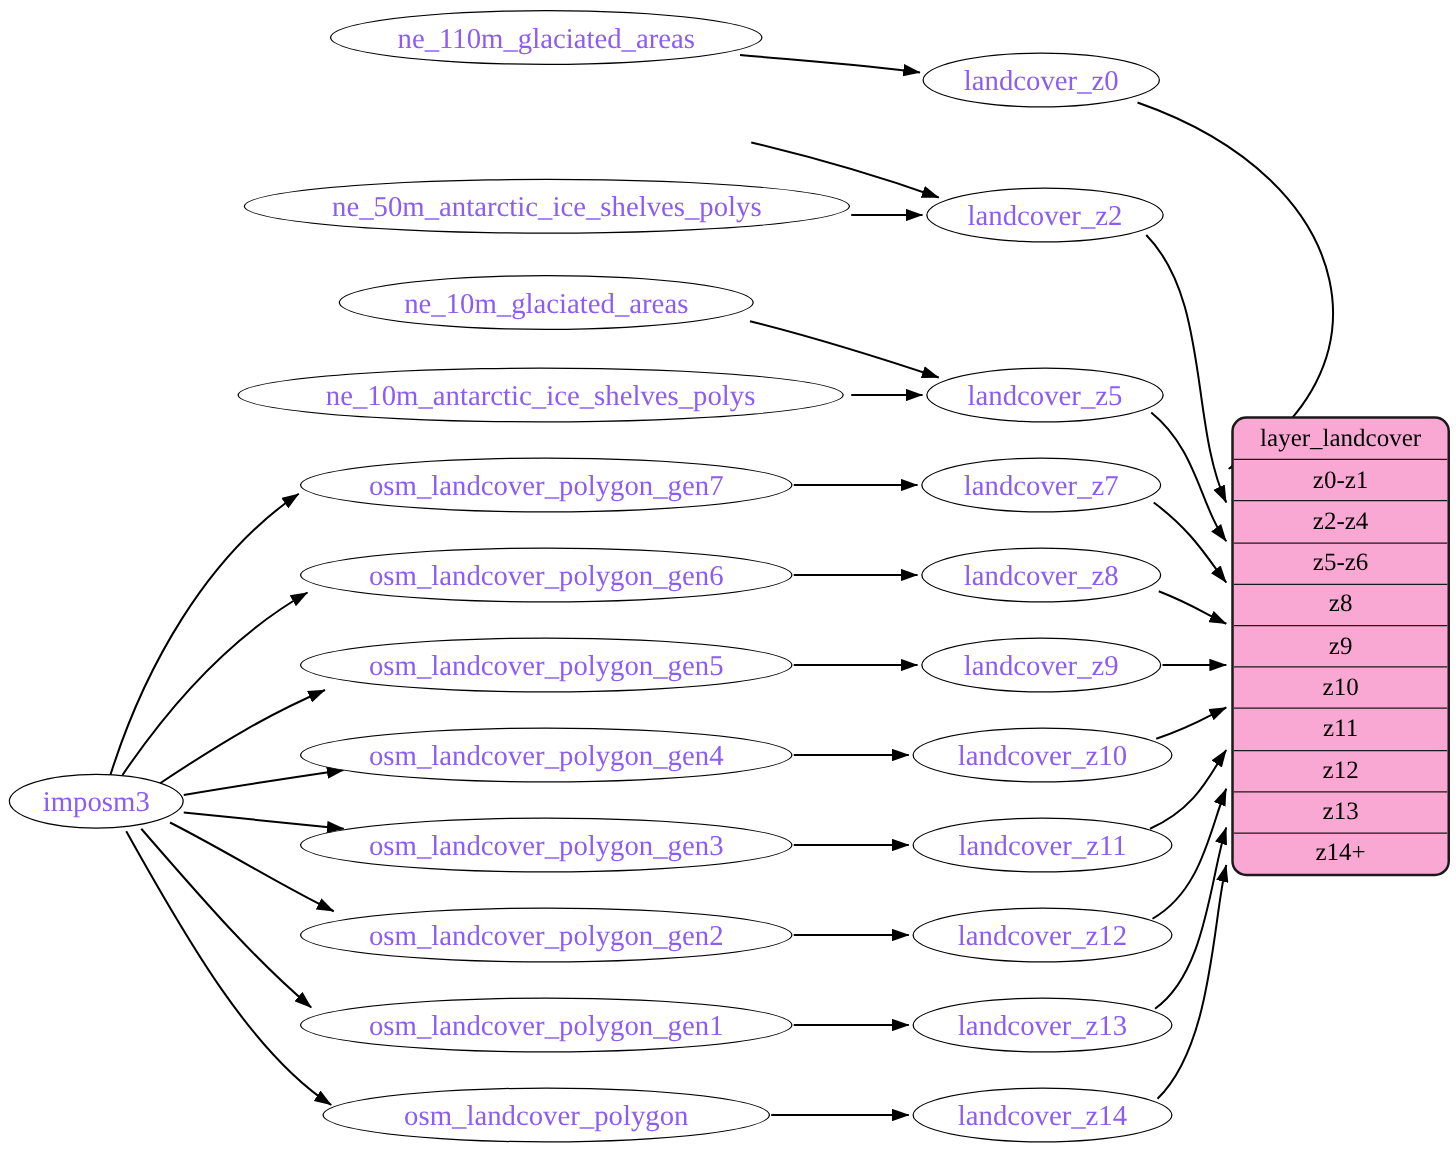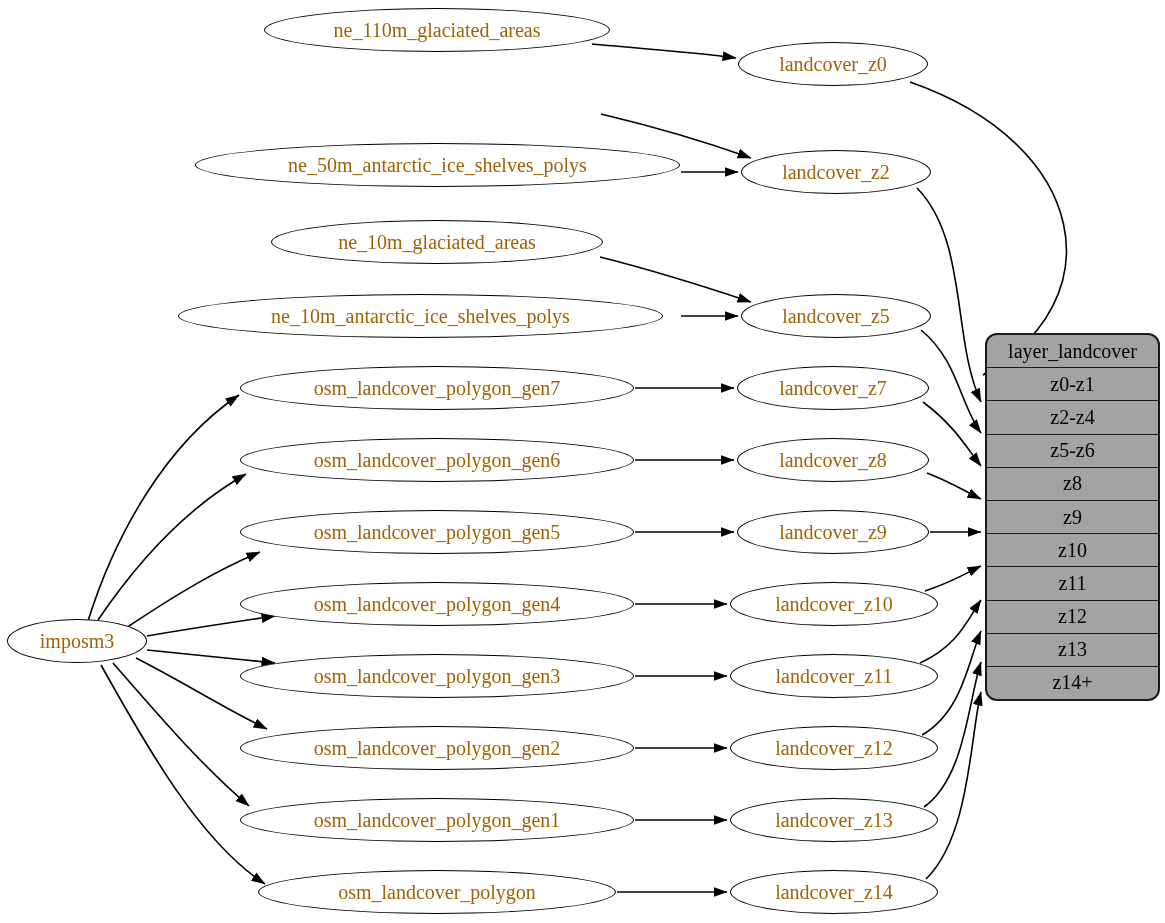--- a/index.html
+++ b/index.html
@@ -4,23 +4,23 @@
 <style>
   html,body { margin:0; padding:0; background:#ffffff; }
   #canvas {
     position:relative; width:1165px; height:923px; background:#ffffff;
     font-family:"Liberation Serif", serif; overflow:hidden;
   }
   #edges { position:absolute; left:0; top:0; }
   .node {
     position:absolute; box-sizing:border-box;
     border:1.6px solid #000000; border-radius:50%;
-    background:#ffffff; color:#a16207;
+    background:#ffffff; color:#8b5cf6;
     display:flex; align-items:center; justify-content:center;
-    font-size:20px; white-space:nowrap; line-height:1;
+    font-size:23px; white-space:nowrap; line-height:1;
   }
   .tbl {
     position:absolute; left:985px; top:333px; width:175px; height:368px;
     box-sizing:border-box; border:2px solid #1a1a1a; border-radius:12px;
     display:flex; flex-direction:column; overflow:hidden;
     font-size:20px; color:#000000; text-align:center;
   }
   .trow {
     flex:1; display:flex; align-items:center; justify-content:center;
     border-top:1.6px solid #1a1a1a; white-space:nowrap;
@@ -70,42 +70,42 @@
     <path class="edge" marker-end="url(#arw)" d="M920,663 C958,646 968,619 981,600"></path>
     <path class="edge" marker-end="url(#arw)" d="M922,735 C962,712 968,662 981,631"></path>
     <path class="edge" marker-end="url(#arw)" d="M924,807 C965,778 968,702 981,662"></path>
     <path class="edge" marker-end="url(#arw)" d="M926,879 C970,836 970,737 981,692"></path>
   </svg>
 
   <div class="node" style="left:7px; top:619px; width:140px; height:44px;">imposm3</div>
   <div class="node" style="left:264px; top:8px; width:346px; height:44px;">ne_110m_glaciated_areas</div>
   <div class="node" style="left:195px; top:143px; width:485px; height:44px;">ne_50m_antarctic_ice_shelves_polys</div>
   <div class="node" style="left:271px; top:220px; width:332px; height:44px;">ne_10m_glaciated_areas</div>
-  <div class="node" style="left:178px; top:294px; width:485px; height:44px;">ne_10m_antarctic_ice_shelves_polys</div>
+  <div class="node" style="left:190px; top:294px; width:485px; height:44px;">ne_10m_antarctic_ice_shelves_polys</div>
   <div class="node" style="left:240px; top:366px; width:394px; height:44px;">osm_landcover_polygon_gen7</div>
   <div class="node" style="left:240px; top:438px; width:394px; height:44px;">osm_landcover_polygon_gen6</div>
   <div class="node" style="left:240px; top:510px; width:394px; height:44px;">osm_landcover_polygon_gen5</div>
   <div class="node" style="left:240px; top:582px; width:394px; height:44px;">osm_landcover_polygon_gen4</div>
   <div class="node" style="left:240px; top:654px; width:394px; height:44px;">osm_landcover_polygon_gen3</div>
   <div class="node" style="left:240px; top:726px; width:394px; height:44px;">osm_landcover_polygon_gen2</div>
   <div class="node" style="left:240px; top:798px; width:394px; height:44px;">osm_landcover_polygon_gen1</div>
   <div class="node" style="left:258px; top:870px; width:358px; height:44px;">osm_landcover_polygon</div>
   <div class="node" style="left:738px; top:42px; width:190px; height:44px;">landcover_z0</div>
   <div class="node" style="left:741px; top:150px; width:190px; height:44px;">landcover_z2</div>
   <div class="node" style="left:741px; top:294px; width:190px; height:44px;">landcover_z5</div>
   <div class="node" style="left:737px; top:366px; width:192px; height:44px;">landcover_z7</div>
   <div class="node" style="left:737px; top:438px; width:192px; height:44px;">landcover_z8</div>
   <div class="node" style="left:737px; top:510px; width:192px; height:44px;">landcover_z9</div>
   <div class="node" style="left:730px; top:582px; width:208px; height:44px;">landcover_z10</div>
   <div class="node" style="left:730px; top:654px; width:208px; height:44px;">landcover_z11</div>
   <div class="node" style="left:730px; top:726px; width:208px; height:44px;">landcover_z12</div>
   <div class="node" style="left:730px; top:798px; width:208px; height:44px;">landcover_z13</div>
   <div class="node" style="left:730px; top:870px; width:208px; height:44px;">landcover_z14</div>
 
-  <div class="tbl" style="background: #a3a3a3;">
+  <div class="tbl" style="background: #f9a8d4;">
     <div class="trow">layer_landcover</div>
     <div class="trow">z0-z1</div>
     <div class="trow">z2-z4</div>
     <div class="trow">z5-z6</div>
     <div class="trow">z8</div>
     <div class="trow">z9</div>
     <div class="trow">z10</div>
     <div class="trow">z11</div>
     <div class="trow">z12</div>
     <div class="trow">z13</div>

